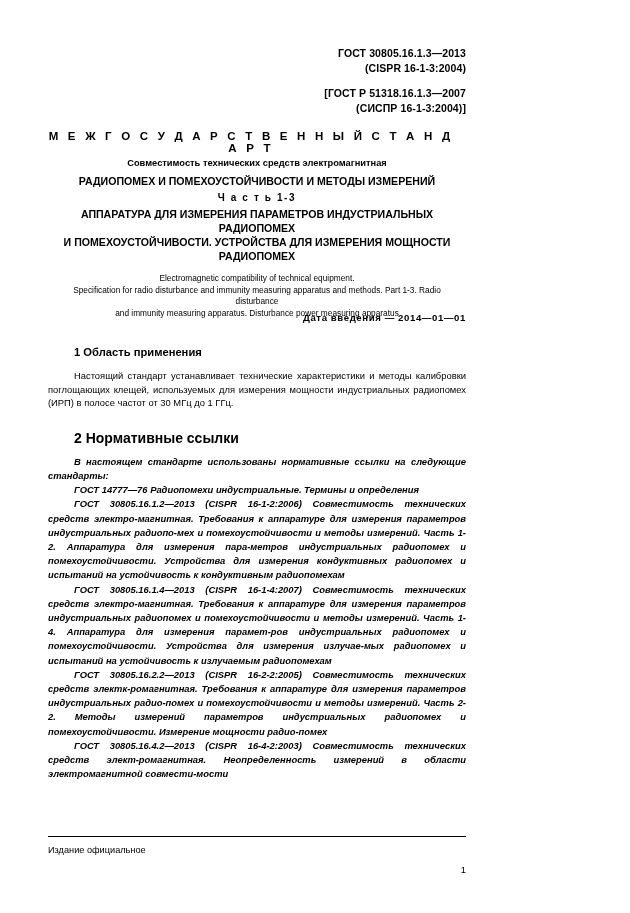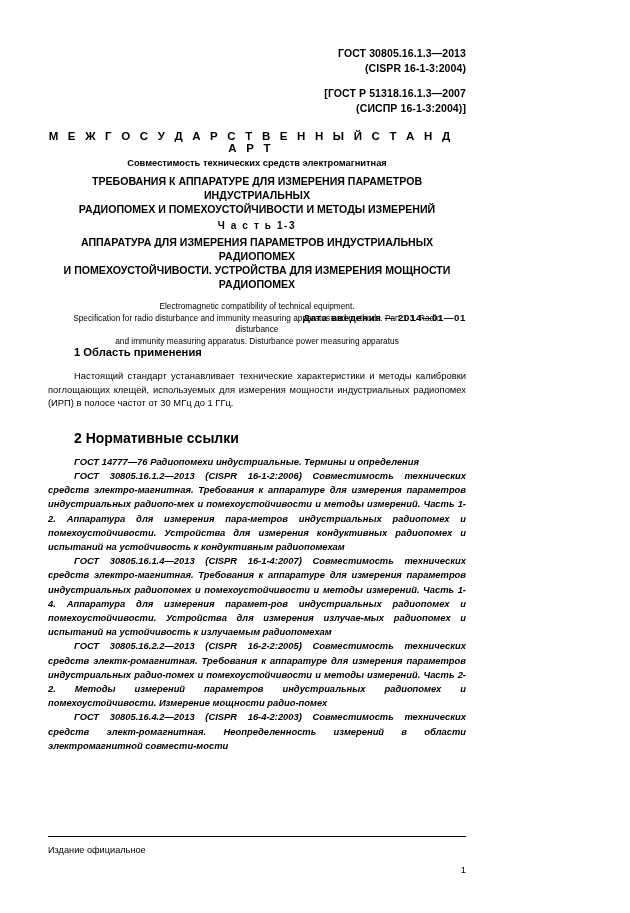--- a/index.html
+++ b/index.html
@@ -156,40 +156,40 @@
     <div>(CISPR 16-1-3:2004)</div>
     <div class="gap-line"></div>
     <div>[ГОСТ Р 51318.16.1.3—2007</div>
     <div>(СИСПР 16-1-3:2004)]</div>
   </div>
 
   <div class="std-banner">М Е Ж Г О С У Д А Р С Т В Е Н Н Ы Й     С Т А Н Д А Р Т</div>
 
   <div class="title-block">
     <div class="t-sub">Совместимость технических средств электромагнитная</div>
-    <div class="t-main">ТРЕБОВАНИЯ К АППАРАТУРЕ ДЛЯ ИЗМЕРЕНИЯ ПАРАМЕТРОВ ИНДУСТРИАЛЬНЫХ</div>
     <div class="t-main">РАДИОПОМЕХ И ПОМЕХОУСТОЙЧИВОСТИ И МЕТОДЫ ИЗМЕРЕНИЙ</div>
     <div class="t-part">Ч а с т ь  1-3</div>
     <div class="t-main2">АППАРАТУРА ДЛЯ ИЗМЕРЕНИЯ ПАРАМЕТРОВ ИНДУСТРИАЛЬНЫХ РАДИОПОМЕХ</div>
     <div class="t-main2">И ПОМЕХОУСТОЙЧИВОСТИ. УСТРОЙСТВА ДЛЯ ИЗМЕРЕНИЯ МОЩНОСТИ РАДИОПОМЕХ</div>
     <div class="t-en">
       <div>Electromagnetic compatibility of technical equipment.</div>
       <div>Specification for radio disturbance and immunity measuring apparatus and methods. Part 1-3.  Radio disturbance</div>
       <div>and immunity measuring apparatus.  Disturbance power measuring apparatus</div>
     </div>
   </div>
 
   <div class="date-line">Дата  введения — 2014—01—01</div>
 
   <div class="body-area">
 
     <h2 class="sec">1 Область применения</h2>
     <p class="para">Настоящий стандарт устанавливает технические характеристики и методы калибровки поглощающих клещей, используемых для  измерения мощности индустриальных радиопомех (ИРП) в полосе частот от 30 МГц до 1 ГГц.</p>
 
     <h2 class="sec2">2 Нормативные ссылки</h2>
+    <p class="ital">В настоящем стандарте использованы нормативные ссылки на следующие стандарты:</p>
 
     <div class="refs">
       <p class="ital">ГОСТ 14777—76 Радиопомехи индустриальные. Термины и определения</p>
       <p class="ital">ГОСТ 30805.16.1.2—2013 (CISPR 16-1-2:2006) Совместимость технических средств электро-магнитная. Требования к аппаратуре для измерения параметров индустриальных радиопо-мех и помехоустойчивости и методы измерений. Часть 1-2. Аппаратура для измерения пара-метров индустриальных радиопомех и помехоустойчивости. Устройства  для  измерения кондуктивных  радиопомех и испытаний на устойчивость к кондуктивным  радиопомехам</p>
       <p class="ital">ГОСТ 30805.16.1.4—2013 (CISPR 16-1-4:2007) Совместимость технических средств электро-магнитная. Требования к аппаратуре для измерения параметров индустриальных радиопомех и помехоустойчивости и методы измерений. Часть 1-4. Аппаратура для измерения парамет-ров индустриальных радиопомех и помехоустойчивости. Устройства для измерения излучае-мых радиопомех и испытаний на устойчивость к излучаемым радиопомехам</p>
       <p class="ital">ГОСТ 30805.16.2.2—2013 (CISPR 16-2-2:2005) Совместимость технических средств электк-ромагнитная. Требования к аппаратуре для измерения параметров индустриальных радио-помех  и  помехоустойчивости  и  методы  измерений.  Часть 2-2.  Методы  измерений параметров индустриальных радиопомех и помехоустойчивости. Измерение мощности радио-помех</p>
       <p class="ital">ГОСТ 30805.16.4.2—2013 (CISPR 16-4-2:2003) Совместимость  технических  средств  элект-ромагнитная.  Неопределенность  измерений  в  области  электромагнитной  совмести-мости</p>
     </div>
 
   </div>

